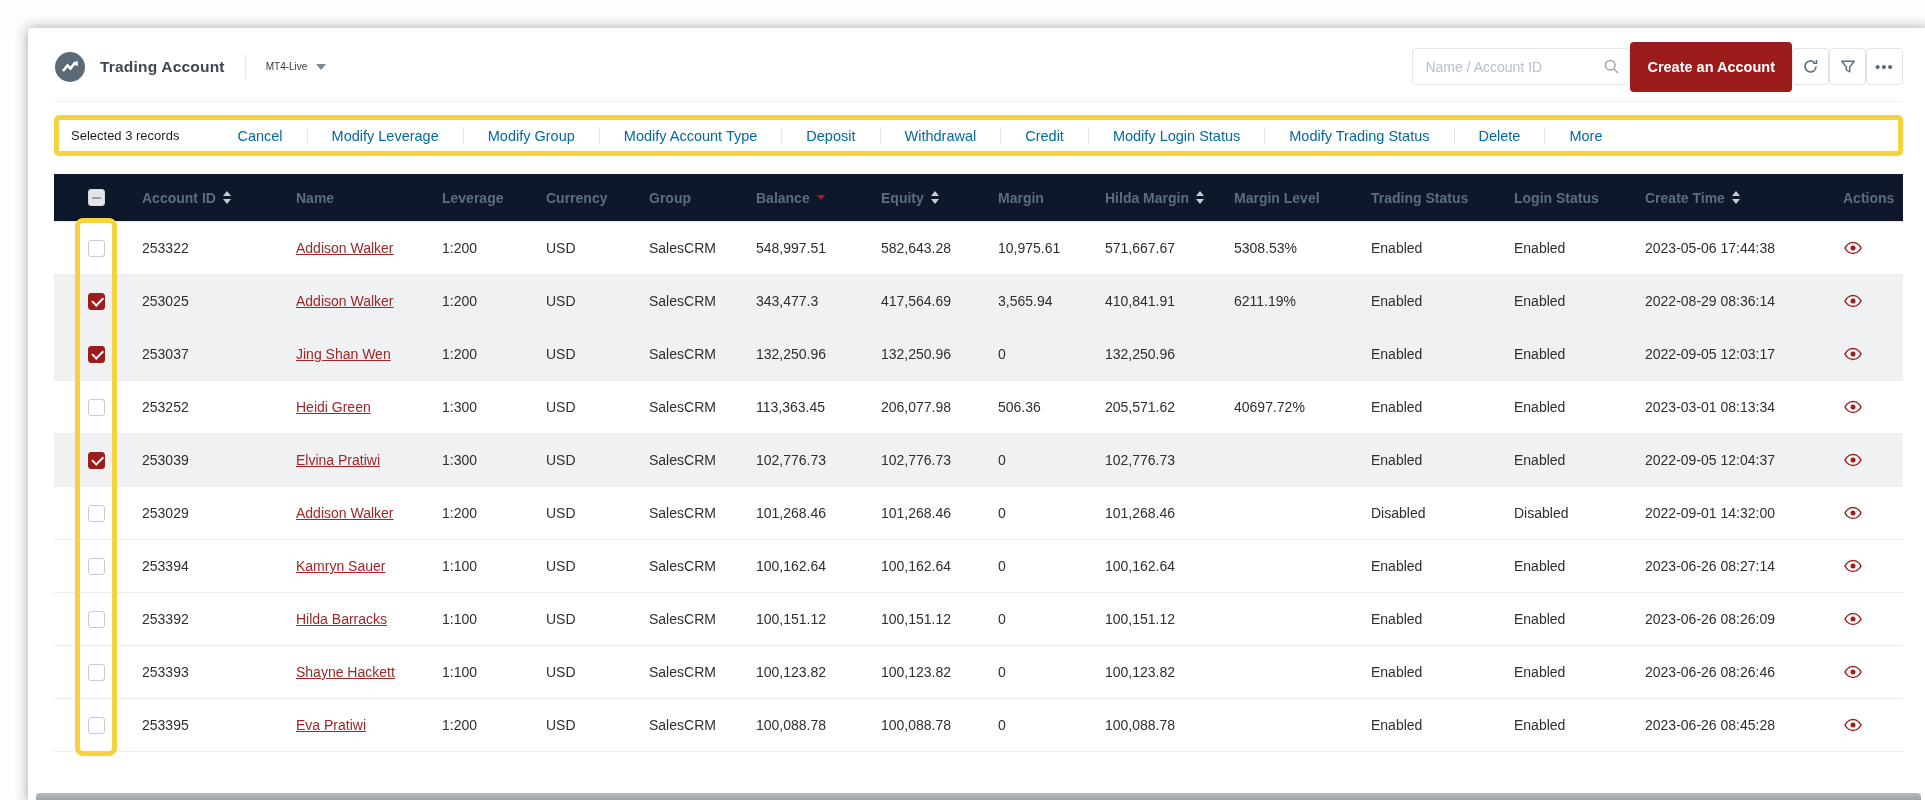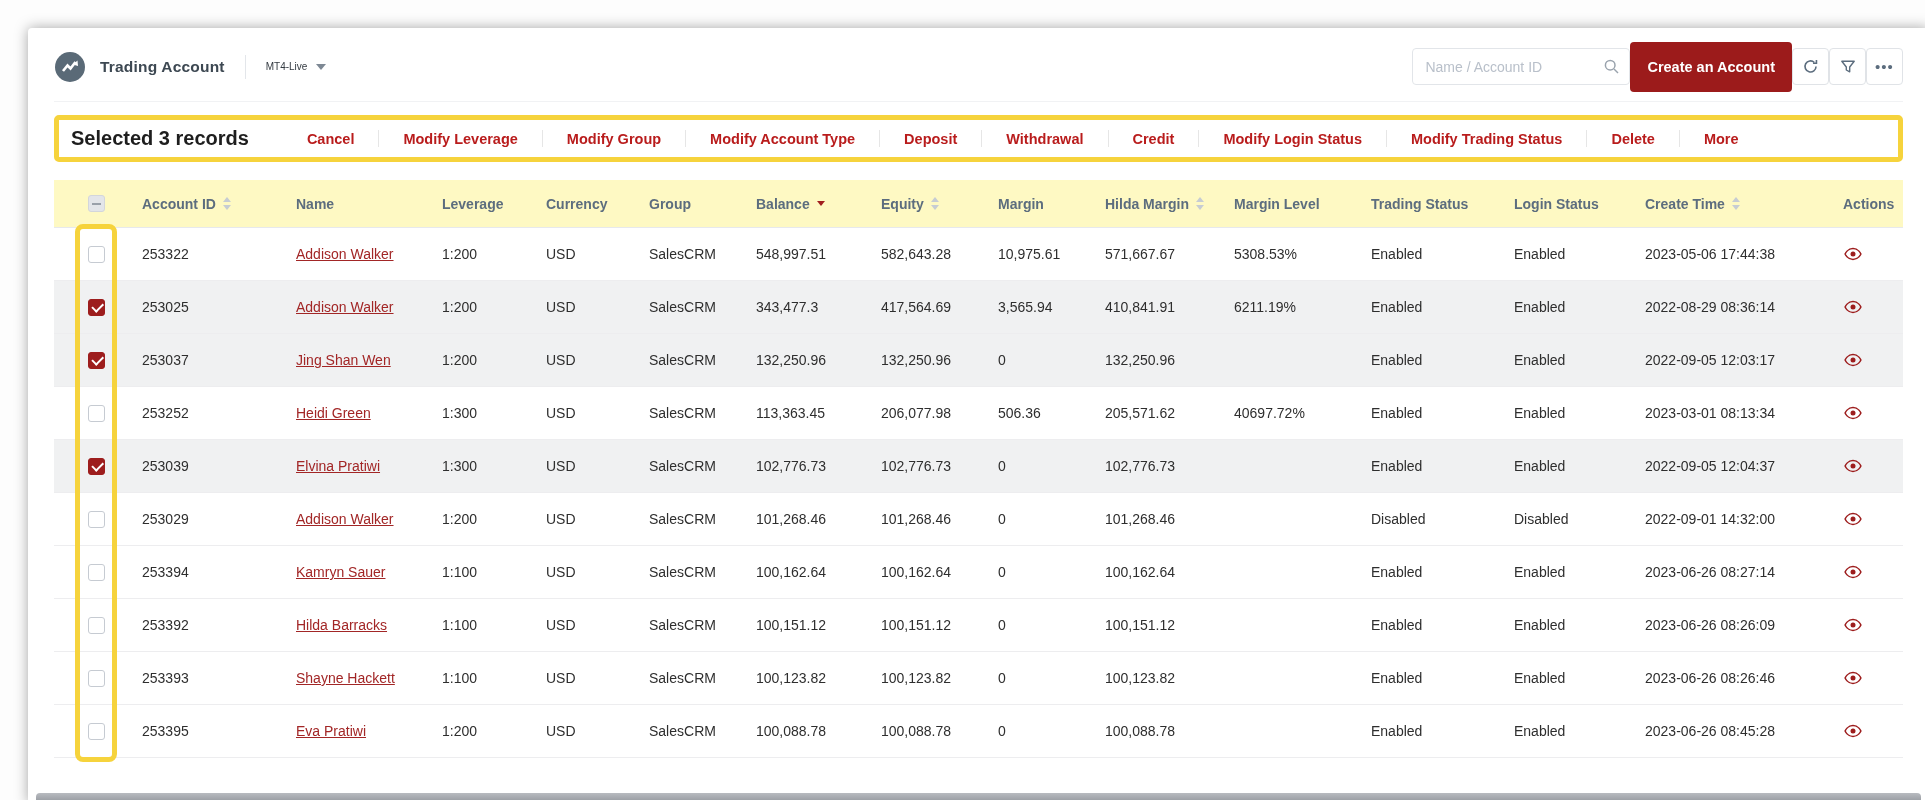--- a/index.html
+++ b/index.html
@@ -23,28 +23,28 @@
   .search-box input { width:100%; height:100%; border:1px solid #e2e5e9; border-radius:4px; padding:0 34px 0 12px; font-size:14px; color:#333; outline:none; font-family:inherit; }
   .search-box input::placeholder { color:#b9c0ca; }
   .search-icon { position:absolute; right:10px; top:10px; }
   .create-btn { height:50px; padding:0 17px; background:#9c1b1b; color:#fff; border:none; border-radius:4px; font-size:14.5px; font-weight:bold; font-family:inherit; cursor:pointer; }
   .icon-btn { width:37px; height:37px; background:#fff; border:1px solid #e0e3e7; border-radius:4px; display:flex; align-items:center; justify-content:center; cursor:pointer; color:#5c6d7e; font-size:15px; letter-spacing:1px; }
   
   .action-bar {
     margin-top:13px; border:5px solid #f6d33c; border-radius:5px;
     display:flex; align-items:center; padding:7px 12px; background:#fff;
   }
-  .selected-text { font-size:20px; font-weight:bold; color:#1e1e1e; margin-right:34px; white-space:nowrap; }
+  .selected-text { font-size:13px; font-weight:normal; color:#1e1e1e; margin-right:34px; white-space:nowrap; }
   .ab-items { display:flex; align-items:center; }
-  .ab-item { font-size:14.5px; font-weight:bold; color:#b91c1c; padding:0 24px; cursor:pointer; white-space:nowrap; }
+  .ab-item { font-size:14.5px; font-weight:normal; color:#0369a1; padding:0 24px; cursor:pointer; white-space:nowrap; }
   .ab-div { width:1px; height:17px; background:#e6e6e6; }
   
   .table-wrap { position:relative; margin-top:18px; }
   .grid-row { display:grid; grid-template-columns:88px 154px 146px 104px 103px 107px 125px 117px 107px 129px 137px 143px 131px 198px 60px; align-items:center; }
-  .thead { height:48px; background:#fef9c3; border-bottom:1px solid #e7e9ec;text-align:right; }
+  .thead { height:48px; background:#0f172a; border-bottom:1px solid #e7e9ec;text-align:right; }
   .hcell { display:flex; align-items:center; font-size:14px; font-weight:bold; color:#5c6d7e; padding-right:6px; }
   .sorter { display:inline-flex; flex-direction:column; margin-left:7px; }
   .car { width:0; height:0; border-left:4.5px solid transparent; border-right:4.5px solid transparent; }
   .car.up   { border-bottom:5px solid #c6ccd3; margin-bottom:2.5px; }
   .car.down { border-top:5px solid #c6ccd3; }
   .car.down.active { border-top-color:#a11f1f; }
   .trow { height:53px; border-bottom:1px solid #ededef; background:#fff; font-size:14px; color:#2e2e2e; }
   .trow.selected { background:#f0f1f2; }
   .tcell { padding-right:6px; white-space:nowrap; overflow:hidden; }
   .name-link { color:#a22626; cursor:pointer;text-decoration:underline; }

